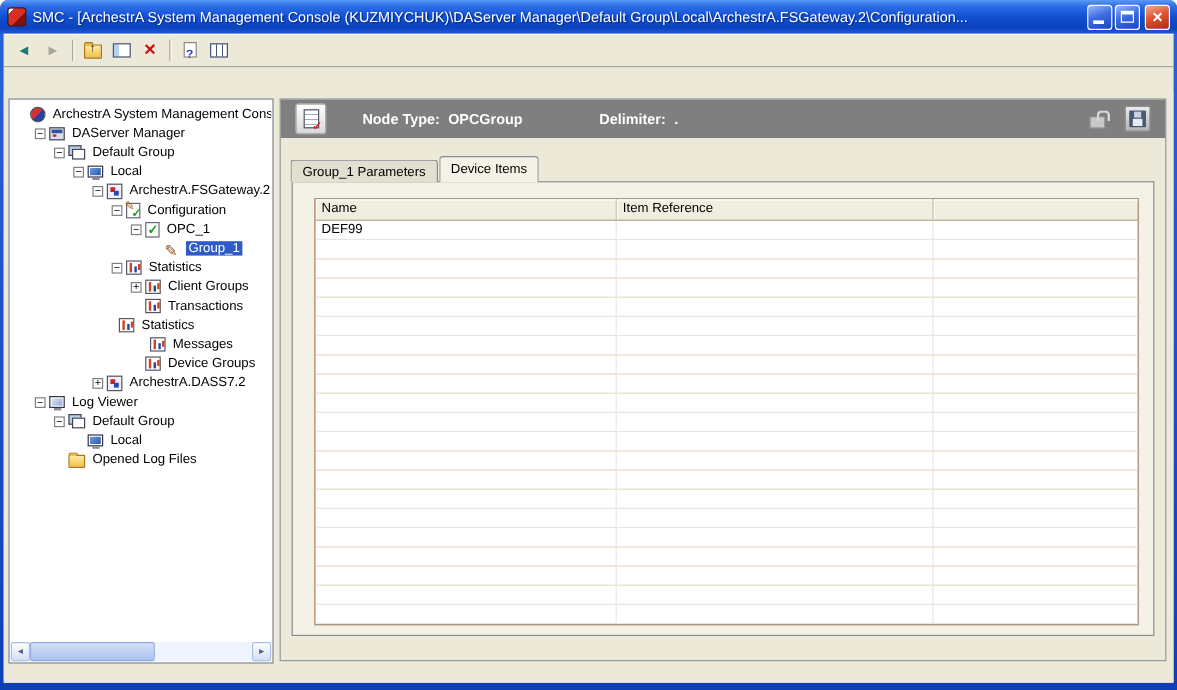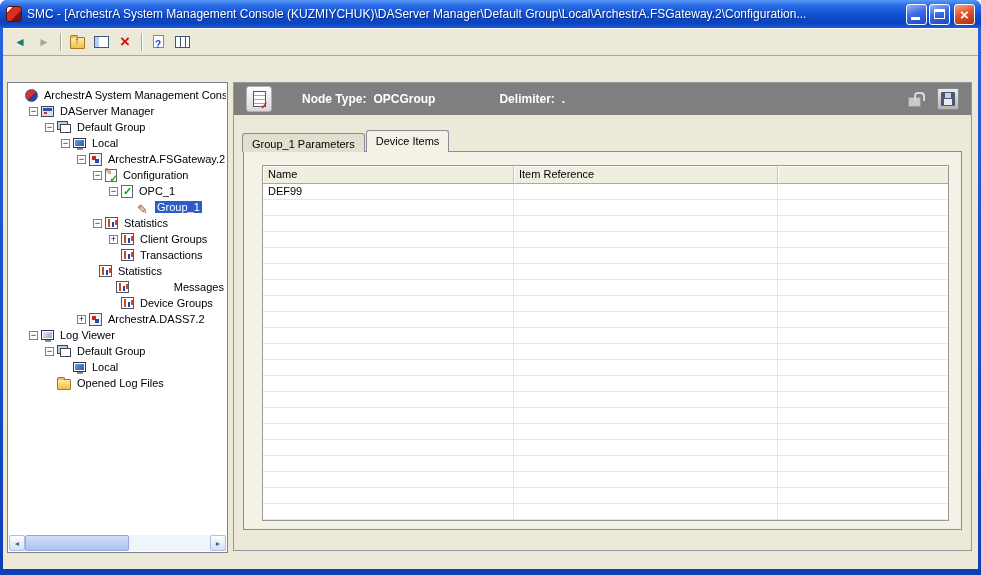--- a/index.html
+++ b/index.html
@@ -217,21 +217,21 @@
             <div class="tree-row" style="padding-left: 100px;">
               <span class="expander hidden"></span>
               <span class="tico i-chart"></span>
               <span class="tlabel">Transactions</span>
             </div>
             <div class="tree-row" style="padding-left: 78px;">
               <span class="expander hidden"></span>
               <span class="tico i-chart"></span>
               <span class="tlabel">Statistics</span>
             </div>
-            <div class="tree-row" style="padding-left: 56px; justify-content: space-between;">
+            <div class="tree-row" style="padding-left: 104px;">
               <span class="expander hidden"></span>
               <span class="tico i-chart"></span>
               <span class="tlabel">Messages</span>
             </div>
             <div class="tree-row" style="padding-left: 100px; text-align: center;">
               <span class="expander hidden"></span>
               <span class="tico i-chart"></span>
               <span class="tlabel">Device Groups</span>
             </div>
             <div class="tree-row" style="padding-left: 68px;">

